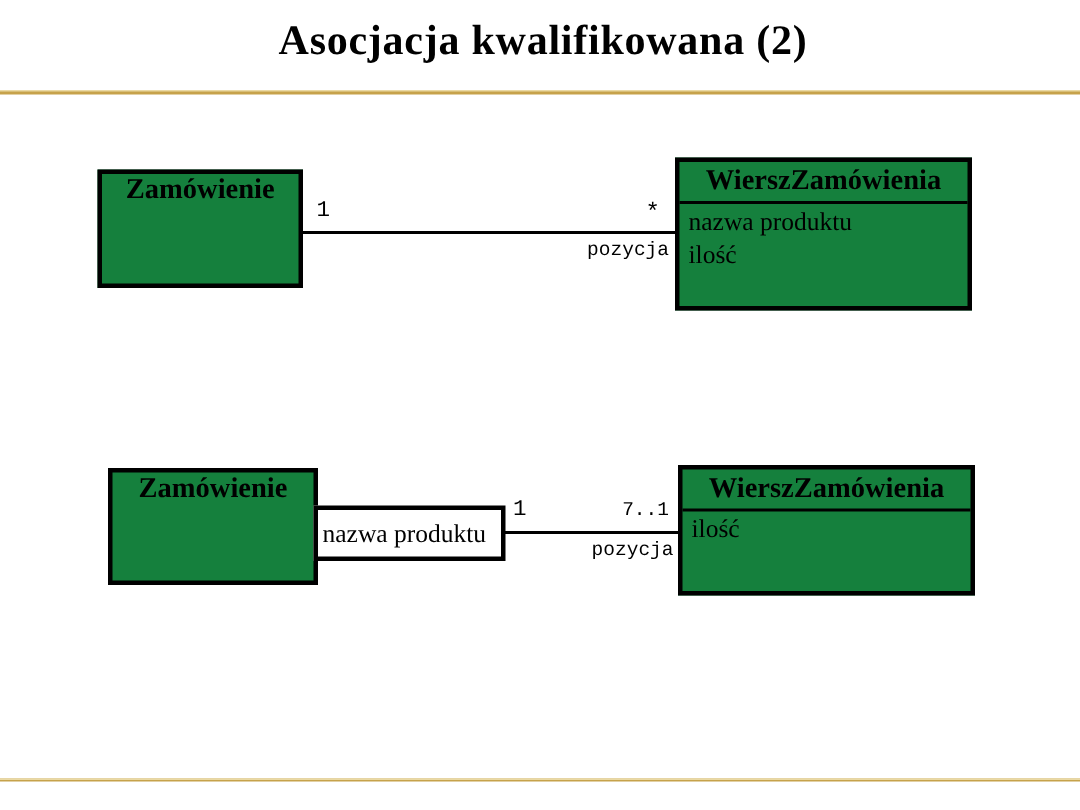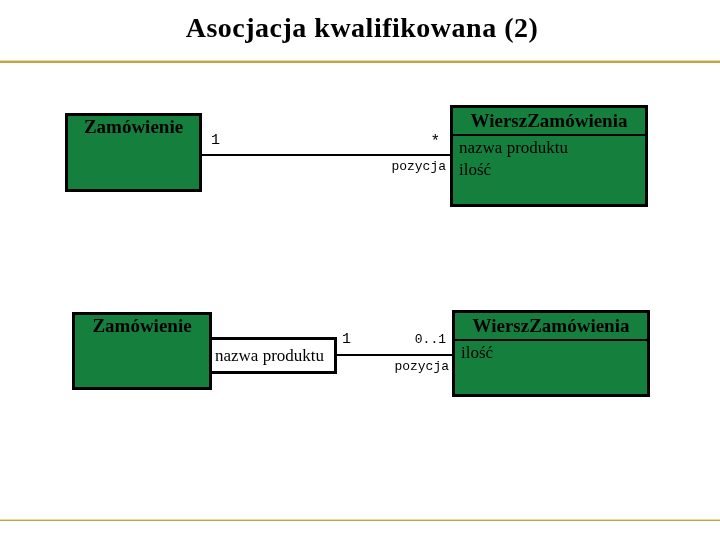--- a/index.html
+++ b/index.html
@@ -117,21 +117,21 @@
   </div>
 
   <div class="qualifier-box" style="left:209px; top:337px; width:128px; height:37px;">
     <span>nazwa produktu</span>
   </div>
 
   <div class="assoc-line" style="left:336px; top:354px; width:117px;"></div>
 
   <div class="mono-label" style="left:342px; top:331px; font-size:15px;">1</div>
 
-  <div class="mono-label right-align" style="left:398px; top:332px; width:48px; font-size:13px;">0..1</div>
+  <div class="mono-label right-align" style="left:398px; top:332px; width:48px; font-size:13px;">7..1</div>
 
   <div class="mono-label right-align" style="left:385px; top:359px; width:64px; font-size:13px;">pozycja</div>
 
   <div class="classbox compartment-class" style="left:452px; top:310px; width:198px; height:87px;">
     <div class="class-header">WierszZamówienia</div>
     <div class="class-attrs">
       <div>ilość</div>
     </div>
   </div>
 

